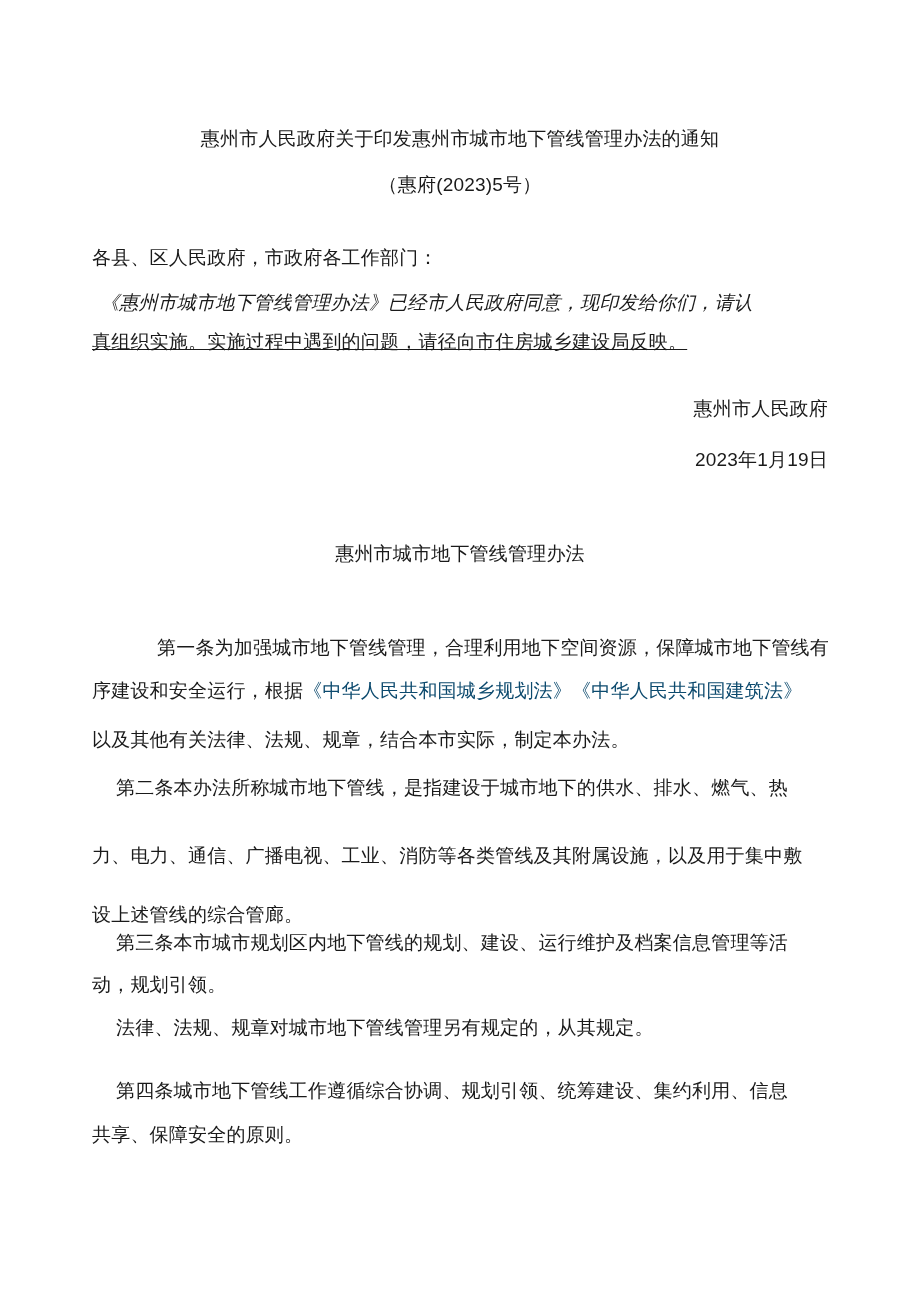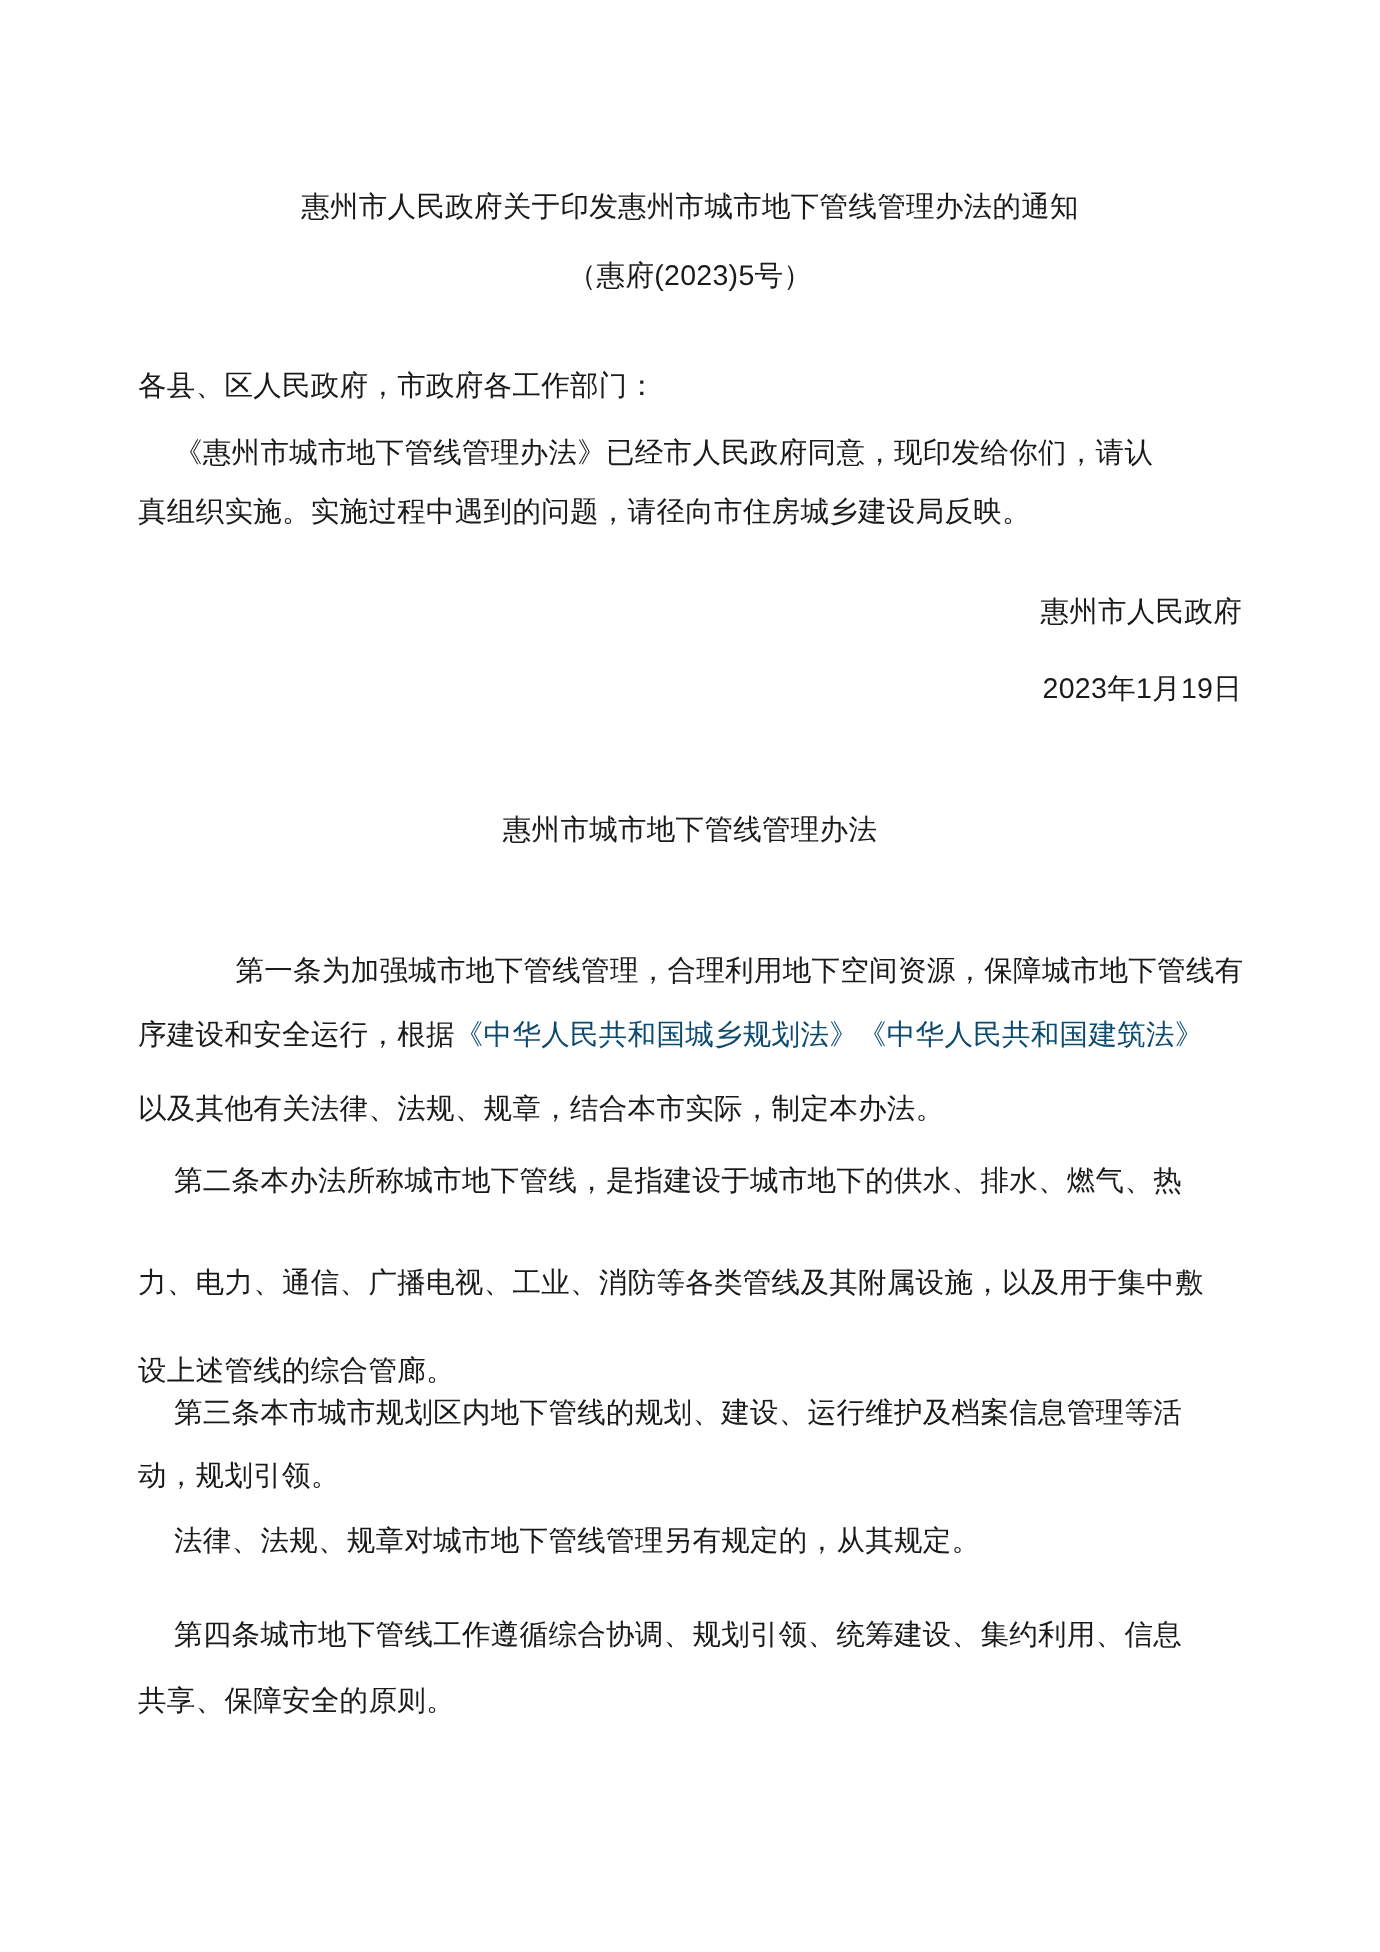--- a/index.html
+++ b/index.html
@@ -11,22 +11,22 @@
   .right { right: 92px; text-align: center; }
   .link { color: #0c4a6e; }
 </style>
 </head>
 <body>
 
 <div class="line center" style="top:126px;">惠州市人民政府关于印发惠州市城市地下管线管理办法的通知</div>
 <div class="line center sans" style="top:173px;">（惠府(2023)5号）</div>
 
 <div class="line" style="left:92px; top:245px;">各县、区人民政府，市政府各工作部门：</div>
-<div class="line" style="left:116px; top:290px;">《惠州市城市地下管线管理办法》已经市人民政府同意，现印发给你们，请认</div>
-<div class="line" style="left:92px; top:329px;">真组织实施。实施过程中遇到的问题，请径向市住房城乡建设局反映。</div>
+<div class="line" style="left:100px; top:290px;font-style:italic;">《惠州市城市地下管线管理办法》已经市人民政府同意，现印发给你们，请认</div>
+<div class="line" style="left:92px; top:329px;text-decoration:underline;">真组织实施。实施过程中遇到的问题，请径向市住房城乡建设局反映。</div>
 
 <div class="line right" style="top:396px;">惠州市人民政府</div>
 <div class="line right sans" style="top:448px;">2023年1月19日</div>
 
 <div class="line center" style="top:541px;">惠州市城市地下管线管理办法</div>
 
 <div class="line" style="left:116px; top:635px;margin-left:41px;">第一条为加强城市地下管线管理，合理利用地下空间资源，保障城市地下管线有</div>
 <div class="line" style="left:92px; top:678px;">
   <span>序建设和安全运行，根据</span><span class="link">《中华人民共和国城乡规划法》</span><span class="link">《中华人民共和国建筑法》</span>
 </div>

